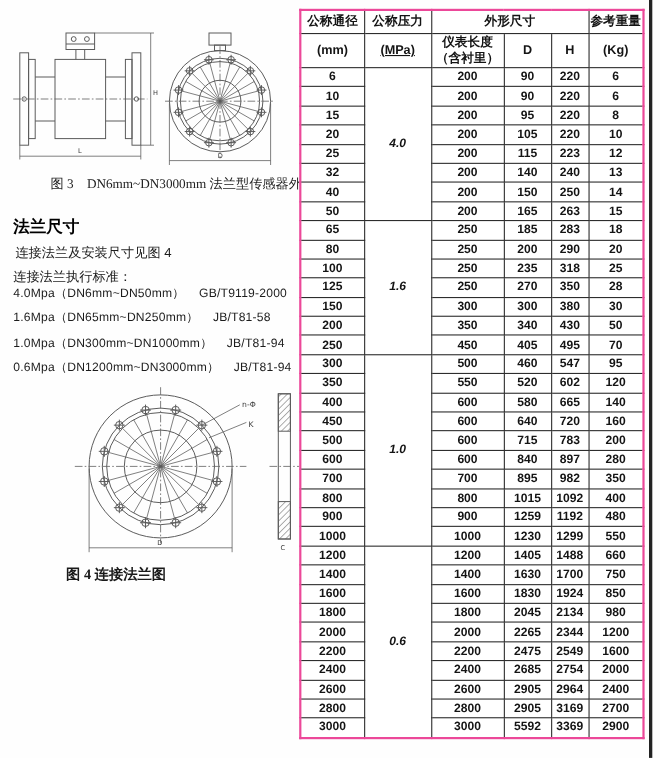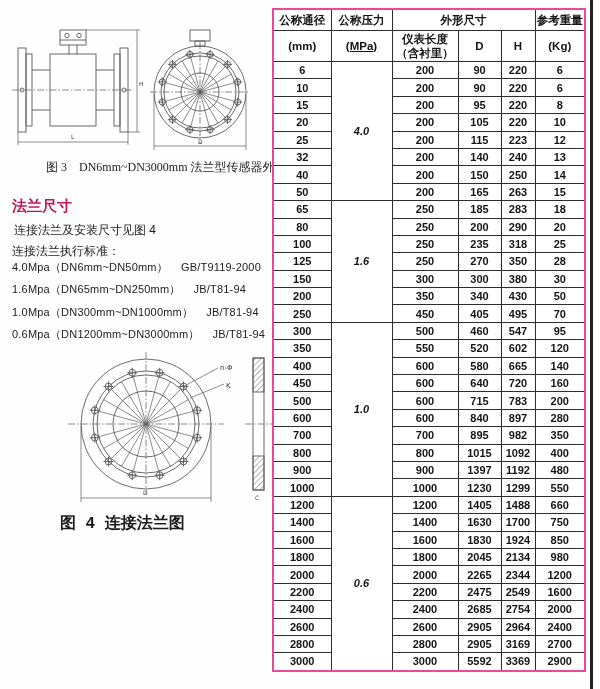--- a/index.html
+++ b/index.html
@@ -3,22 +3,22 @@
 <meta charset="utf-8">
 <style>
   html,body{margin:0;padding:0;}
   body{width:600px;height:689px;background:#ffffff;font-family:"Liberation Sans",sans-serif;color:#1a1a1a;}
   .page{position:relative;width:600px;height:689px;background:#fefefe;overflow:hidden;}
   .right-rule{position:absolute;left:590px;top:0;width:3px;height:689px;background:#222;}
 
   
   .abs{position:absolute;}
   .caption{font-family:"Liberation Serif",serif;font-size:12px;color:#222;white-space:pre;}
-  .caption-4{font-size:16px;font-weight:700;font-family:Liberation Mono, monospace;}
-  .sec-heading{font-size:15px;font-weight:700;color:#be185d;}
+  .caption-4{font-size:13px;font-weight:700;font-family:Liberation Serif, serif;}
+  .sec-heading{font-size:15px;font-weight:700;color:#000000;}
   .sec-line{font-size:12px;color:#1c1c1c;}
   .std-line{font-size:11px;color:#1c1c1c;line-height:22.4px;white-space:pre;letter-spacing:.2px;}
 
   
   svg line,svg rect,svg circle,svg path,svg polyline{stroke:#5a5a5a;fill:none;stroke-width:0.9;}
   svg .thin{stroke-width:0.7;}
   svg .dash{stroke-dasharray:7 2 1.5 2;stroke-width:0.7;}
   svg text{fill:#3a3a3a;stroke:none;font-family:"DejaVu Sans",sans-serif;font-size:6px;}
   svg .lbl{font-size:7px;}
   .hatched{fill:url(#hatch4);}
@@ -116,21 +116,21 @@
     </g>
   </svg>
 
   <div class="abs caption" style="left:46px;top:159px;">图 3    DN6mm~DN3000mm 法兰型传感器外形图</div>
 
   <div class="abs sec-heading" style="left:12px;top:197px;">法兰尺寸</div>
   <div class="abs sec-line" style="left:14px;top:222px;">连接法兰及安装尺寸见图 4</div>
   <div class="abs sec-line" style="left:12px;top:243px;">连接法兰执行标准：</div>
   <div class="abs" style="left:12px;top:256px;">
     <div class="std-line">4.0Mpa（DN6mm~DN50mm）    GB/T9119-2000</div>
-    <div class="std-line">1.6Mpa（DN65mm~DN250mm）    JB/T81-94</div>
+    <div class="std-line">1.6Mpa（DN65mm~DN250mm）    JB/T81-58</div>
     <div class="std-line">1.0Mpa（DN300mm~DN1000mm）    JB/T81-94</div>
     <div class="std-line">0.6Mpa（DN1200mm~DN3000mm）    JB/T81-94</div>
   </div>
 
   <svg class="abs" style="left:28px;top:342px;" width="250" height="170" viewBox="0 0 250 170">
     <defs>
       <g id="boltB">
         <circle r="3.4"></circle>
           <line x1="-5" y1="0" x2="5" y2="0"></line>
           <line x1="0" y1="-5" x2="0" y2="5"></line>
@@ -377,21 +377,21 @@
         <tr>
           <td>800</td>
           <td>800</td>
           <td>1015</td>
           <td>1092</td>
           <td>400</td>
         </tr>
         <tr>
           <td>900</td>
           <td>900</td>
-          <td>1397</td>
+          <td>1259</td>
           <td>1192</td>
           <td>480</td>
         </tr>
         <tr>
           <td>1000</td>
           <td>1000</td>
           <td>1230</td>
           <td>1299</td>
           <td>550</td>
         </tr>

